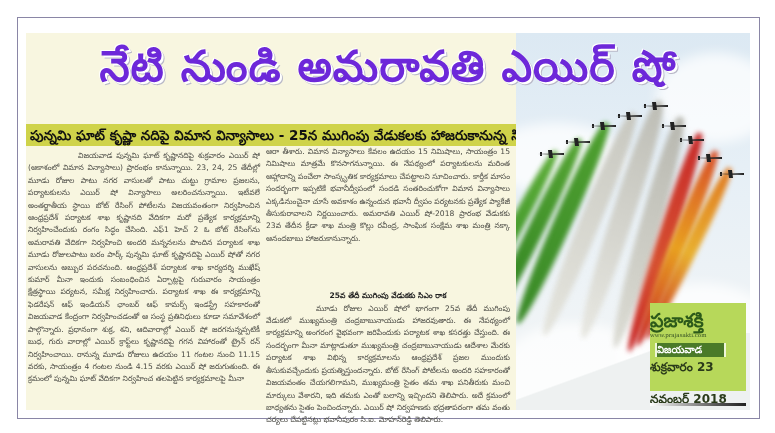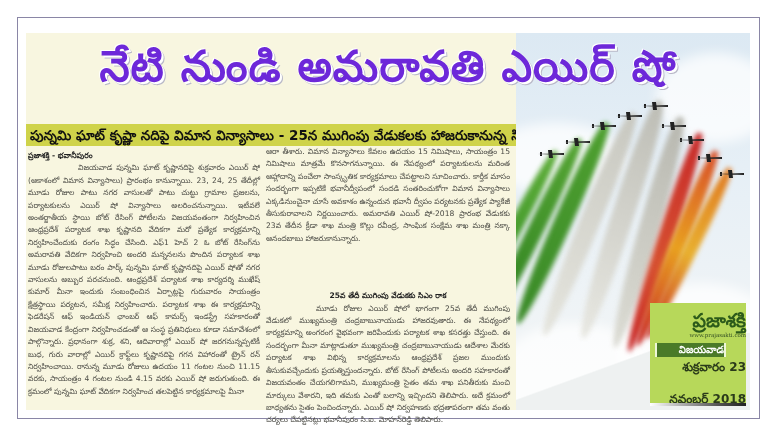--- a/index.html
+++ b/index.html
@@ -44,22 +44,22 @@
     .para { text-indent: 50px; display: block; }
     .sub-inline { display: block; text-align: center; font-weight: bold; color: #222; margin-top: 45px; }
 
     
     .trail { position: absolute; transform-origin: top center; border-radius: 40% 40% 50% 50%; filter: blur(2.5px); }
     .plane { position: absolute; width: 26px; height: 8px; }
     .plane svg { width: 100%; height: 100%; }
 
     
     .masthead {
-      position: absolute; left: 650px; top: 303px; width: 96px; height: 100px;
-      background: #b7d85a; text-align: right; z-index: 4;
+      position: absolute; left: 650px; top: 303px; width: 96px; height: 88px;
+      background: #b7d85a; text-align: left; z-index: 4;
     }
     .brand { font-weight: bold; font-size: 19px; color: #2c5a1a; margin-top: 6px; line-height: 22px; }
     .url { font-family: "DejaVu Serif", serif; font-size: 5.5px; color: #2f4a22; margin-top: 1px; }
     .edition {
       margin: 5px 20px 0 5px; background: #4a7a28; color: #ffffff; font-weight: bold;
       font-size: 10px; line-height: 14px; border-left: 2px solid #eef6d8; border-right: 2px solid #eef6d8;
     }
     .date-line { font-weight: bold; font-size: 12px; color: #2a3a1a; line-height: 14px; margin-top: 3px; }
     .date-line + .date-line { margin-top: 18px; }
     .mast-shadow { position: absolute; left: 650px; top: 403px; width: 96px; height: 3px; background: linear-gradient(90deg, #ffffff, #555 70%, #222); z-index: 4; }
@@ -117,21 +117,20 @@
       </svg></div>
 
   <div style="position:absolute;left:0;top:300px;width:234px;height:80px;background:linear-gradient(160deg,rgba(0,0,0,0) 0%,rgba(0,0,0,0) 40%,#eef1f1 41%);"></div>
 </div>
 
 <div class="headline">నేటి నుండి అమరావతి ఎయిర్ షో</div>
 
 <div class="subhead">పున్నమి ఘాట్ కృష్ణా నదిపై విమాన విన్యాసాలు  - 25న ముగింపు వేడుకలకు హాజరుకానున్న సిఎం</div>
 
 <div class="col col-1">
-  <span class="dateline">ప్రజాశక్తి - భవానీపురం</span>
   <span class="para">విజయవాడ పున్నమి ఘాట్ కృష్ణానదిపై శుక్రవారం ఎయిర్ షో (ఆకాశంలో విమాన విన్యాసాలు) ప్రారంభం కానున్నాయి. 23, 24, 25 తేదీల్లో మూడు రోజుల పాటు నగర వాసులతో పాటు చుట్టు గ్రామాల ప్రజలను, పర్యాటకులను ఎయిర్ షో విన్యాసాలు అలరించనున్నాయి. ఇటీవలే అంతర్జాతీయ స్థాయి బోట్ రేసింగ్ పోటీలను విజయవంతంగా నిర్వహించిన ఆంధ్రప్రదేశ్ పర్యాటక శాఖ కృష్ణానది వేదికగా మరో ప్రత్యేక కార్యక్రమాన్ని నిర్వహించేందుకు రంగం సిద్ధం చేసింది. ఎఫ్1 హెచ్ 2 ఓ బోట్ రేసింగ్‌ను అమరావతి వేదికగా నిర్వహించి అందరి మన్ననలను పొందిన పర్యాటక శాఖ మూడు రోజులపాటు బరం పార్క్ పున్నమి ఘాట్ కృష్ణానదిపై ఎయిర్ షోతో నగర వాసులను అబ్బుర పరచనుంది. ఆంధ్రప్రదేశ్ పర్యాటక శాఖ కార్యదర్శి ముఖేష్ కుమార్ మీనా ఇందుకు సంబంధించిన ఏర్పాట్లపై గురువారం సాయంత్రం క్షేత్రస్థాయి పర్యటన, సమీక్ష నిర్వహించారు. పర్యాటక శాఖ ఈ కార్యక్రమాన్ని ఫెడరేషన్ ఆఫ్ ఇండియన్ ఛాంబర్ ఆఫ్ కామర్స్ ఇండస్ట్రీ సహకారంతో విజయవాడ కేంద్రంగా నిర్వహించడంతో ఆ సంస్థ ప్రతినిధులు కూడా సమావేశంలో పాల్గొన్నారు. ప్రధానంగా శుక్ర, శని, ఆదివారాల్లో ఎయిర్ షో జరగనున్నప్పటికీ బుధ, గురు వారాల్లో ఎయిర్ క్రాఫ్ట్‌లు కృష్ణానదిపై గగన విహారంతో ట్రైన్ రన్ నిర్వహించాయి. రానున్న మూడు రోజులు ఉదయం 11 గంటల నుంచి 11.15 వరకు, సాయంత్రం 4 గంటల నుండి 4.15 వరకు ఎయిర్ షో జరుగుతుంది. ఈ క్రమంలో పున్నమి ఘాట్ వేదికగా నిర్వహించ తలపెట్టిన కార్యక్రమాలపై మీనా</span>
 </div>
 
 <div class="col col-2">
   <span>ఆరా తీశారు. విమాన విన్యాసాలు కేవలం ఉదయం 15 నిమిషాలు, సాయంత్రం 15 నిమిషాలు మాత్రమే కొనసాగనున్నాయి. ఈ నేపథ్యంలో పర్యాటకులను మరింత ఆహ్లాదాన్ని పంచేలా సాంస్కృతిక కార్యక్రమాలు చేపట్టాలని సూచించారు. కార్తీక మాసం సందర్భంగా ఇప్పటికే భవానీద్వీపంలో సందడి సంతరించుకోగా విమాన విన్యాసాలు ఎక్కడినుంచైనా చూసే అవకాశం ఉన్నందున భవానీ ద్వీపం పర్యటనకు ప్రత్యేక ప్యాకేజీ తీసుకురావాలని నిర్ణయించారు. అమరావతి ఎయిర్ షో-2018 ప్రారంభ వేడుకకు 23వ తేదీన క్రీడా శాఖ మంత్రి కొల్లు రవీంద్ర, సాంఘిక సంక్షేమ శాఖ మంత్రి నక్కా ఆనందబాబు హాజరుకానున్నారు.</span>
   <span class="sub-inline">25వ తేదీ ముగింపు వేడుకకు సిఎం రాక</span>
   <span class="para">మూడు రోజుల ఎయిర్ షోలో భాగంగా 25వ తేదీ ముగింపు వేడుకలో ముఖ్యమంత్రి చంద్రబాబునాయుడు హాజరవుతారు. ఈ నేపథ్యంలో కార్యక్రమాన్ని అంగరంగ వైభవంగా జరిపేందుకు పర్యాటక శాఖ కసరత్తు చేస్తుంది. ఈ సందర్భంగా మీనా మాట్లాడుతూ ముఖ్యమంత్రి చంద్రబాబునాయుడు ఆదేశాల మేరకు పర్యాటక శాఖ విభిన్న కార్యక్రమాలను ఆంధ్రప్రదేశ్ ప్రజల ముందుకు తీసుకువచ్చేందుకు ప్రయత్నిస్తుందన్నారు. బోట్ రేసింగ్ పోటీలను అందరి సహకారంతో విజయవంతం చేయగలిగామని, ముఖ్యమంత్రి సైతం తమ శాఖ పనితీరుకు మంచి మార్కులు వేశారని, ఇది తమకు ఎంతో బలాన్ని ఇచ్చిందని తెలిపారు. అదే క్రమంలో బాధ్యతను సైతం పెంచిందన్నారు. ఎయిర్ షో నిర్వహణకు భద్రతాపరంగా తమ వంతు చర్యలు చేపట్టినట్లు భవానీపురం సి.ఐ. మోహన్‌రెడ్డి తెలిపారు.</span>
 </div>
 
 <div class="masthead">

